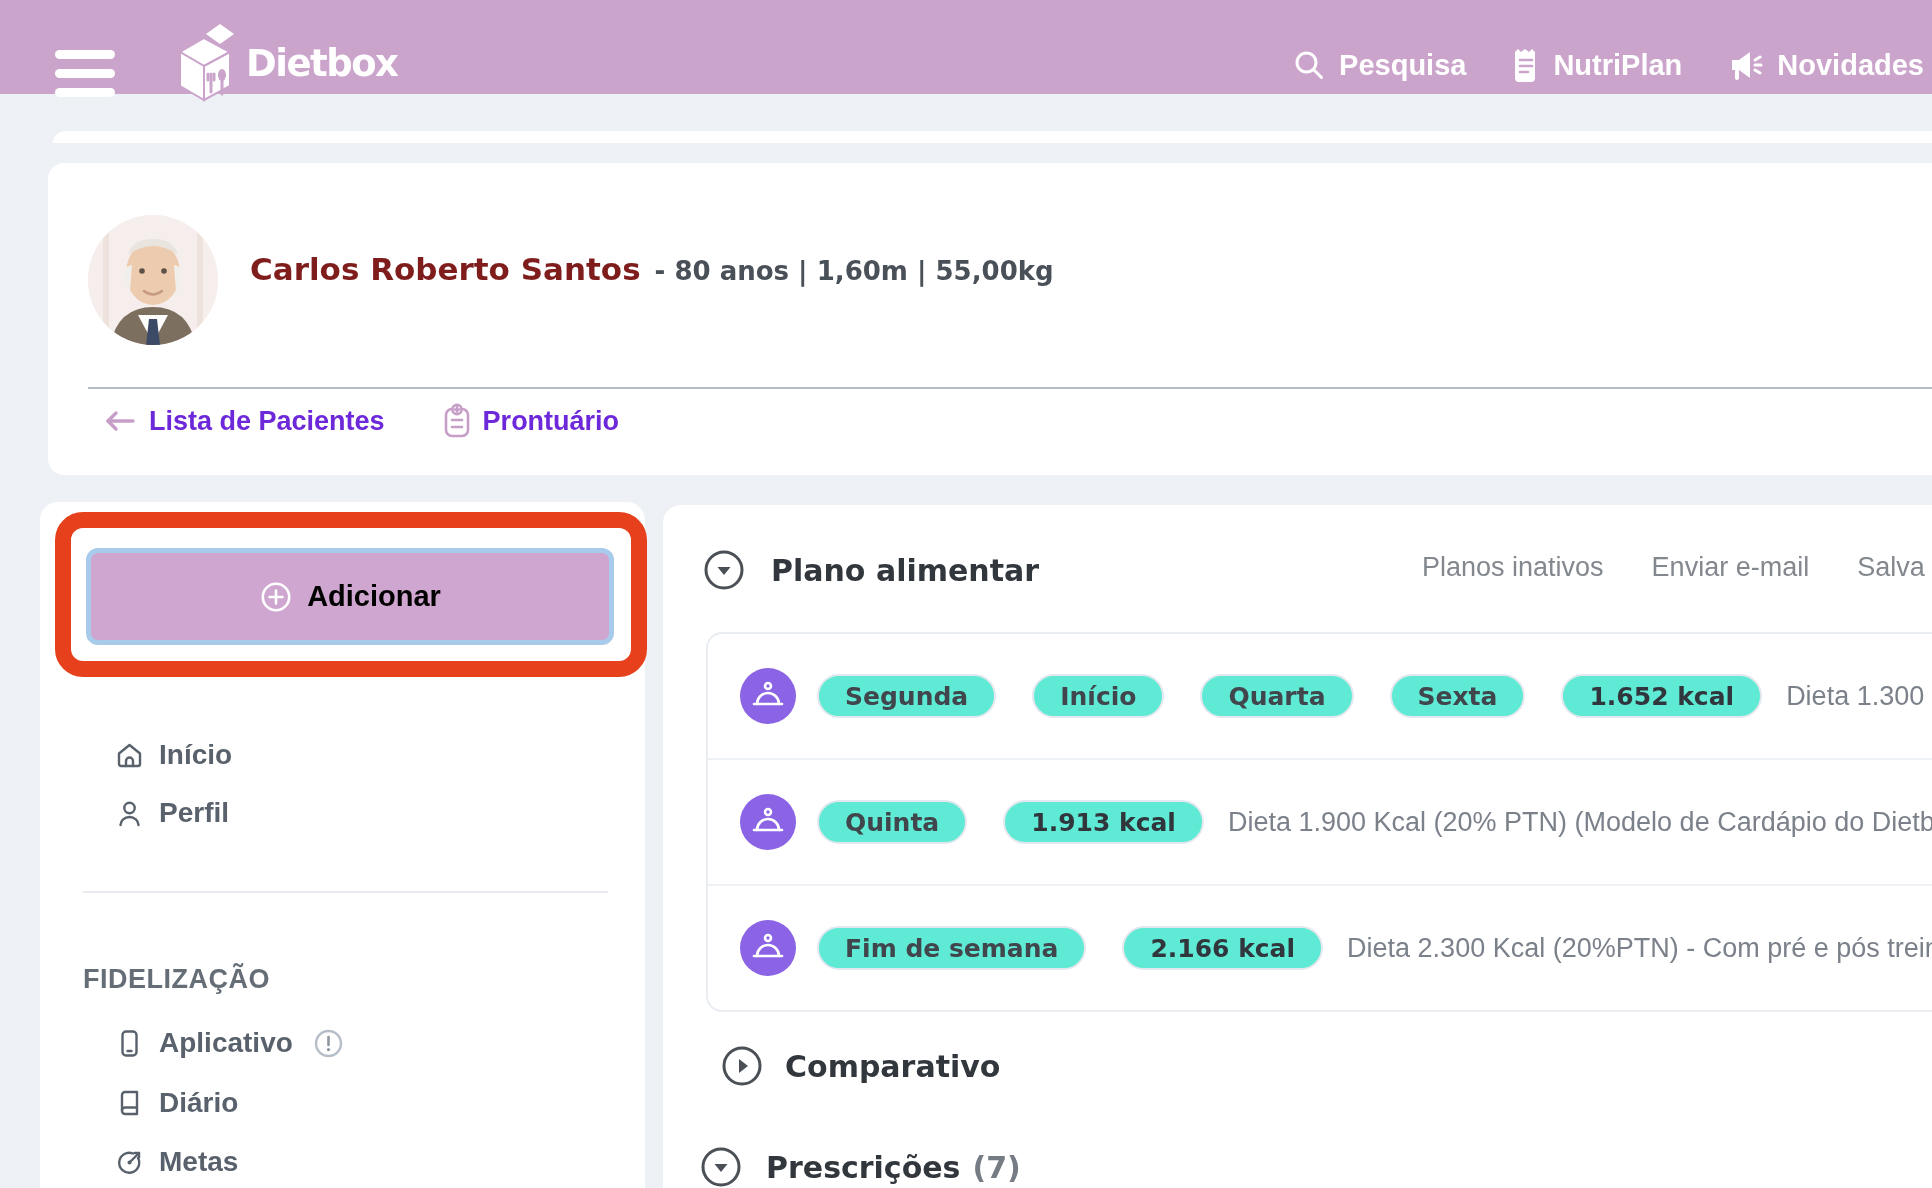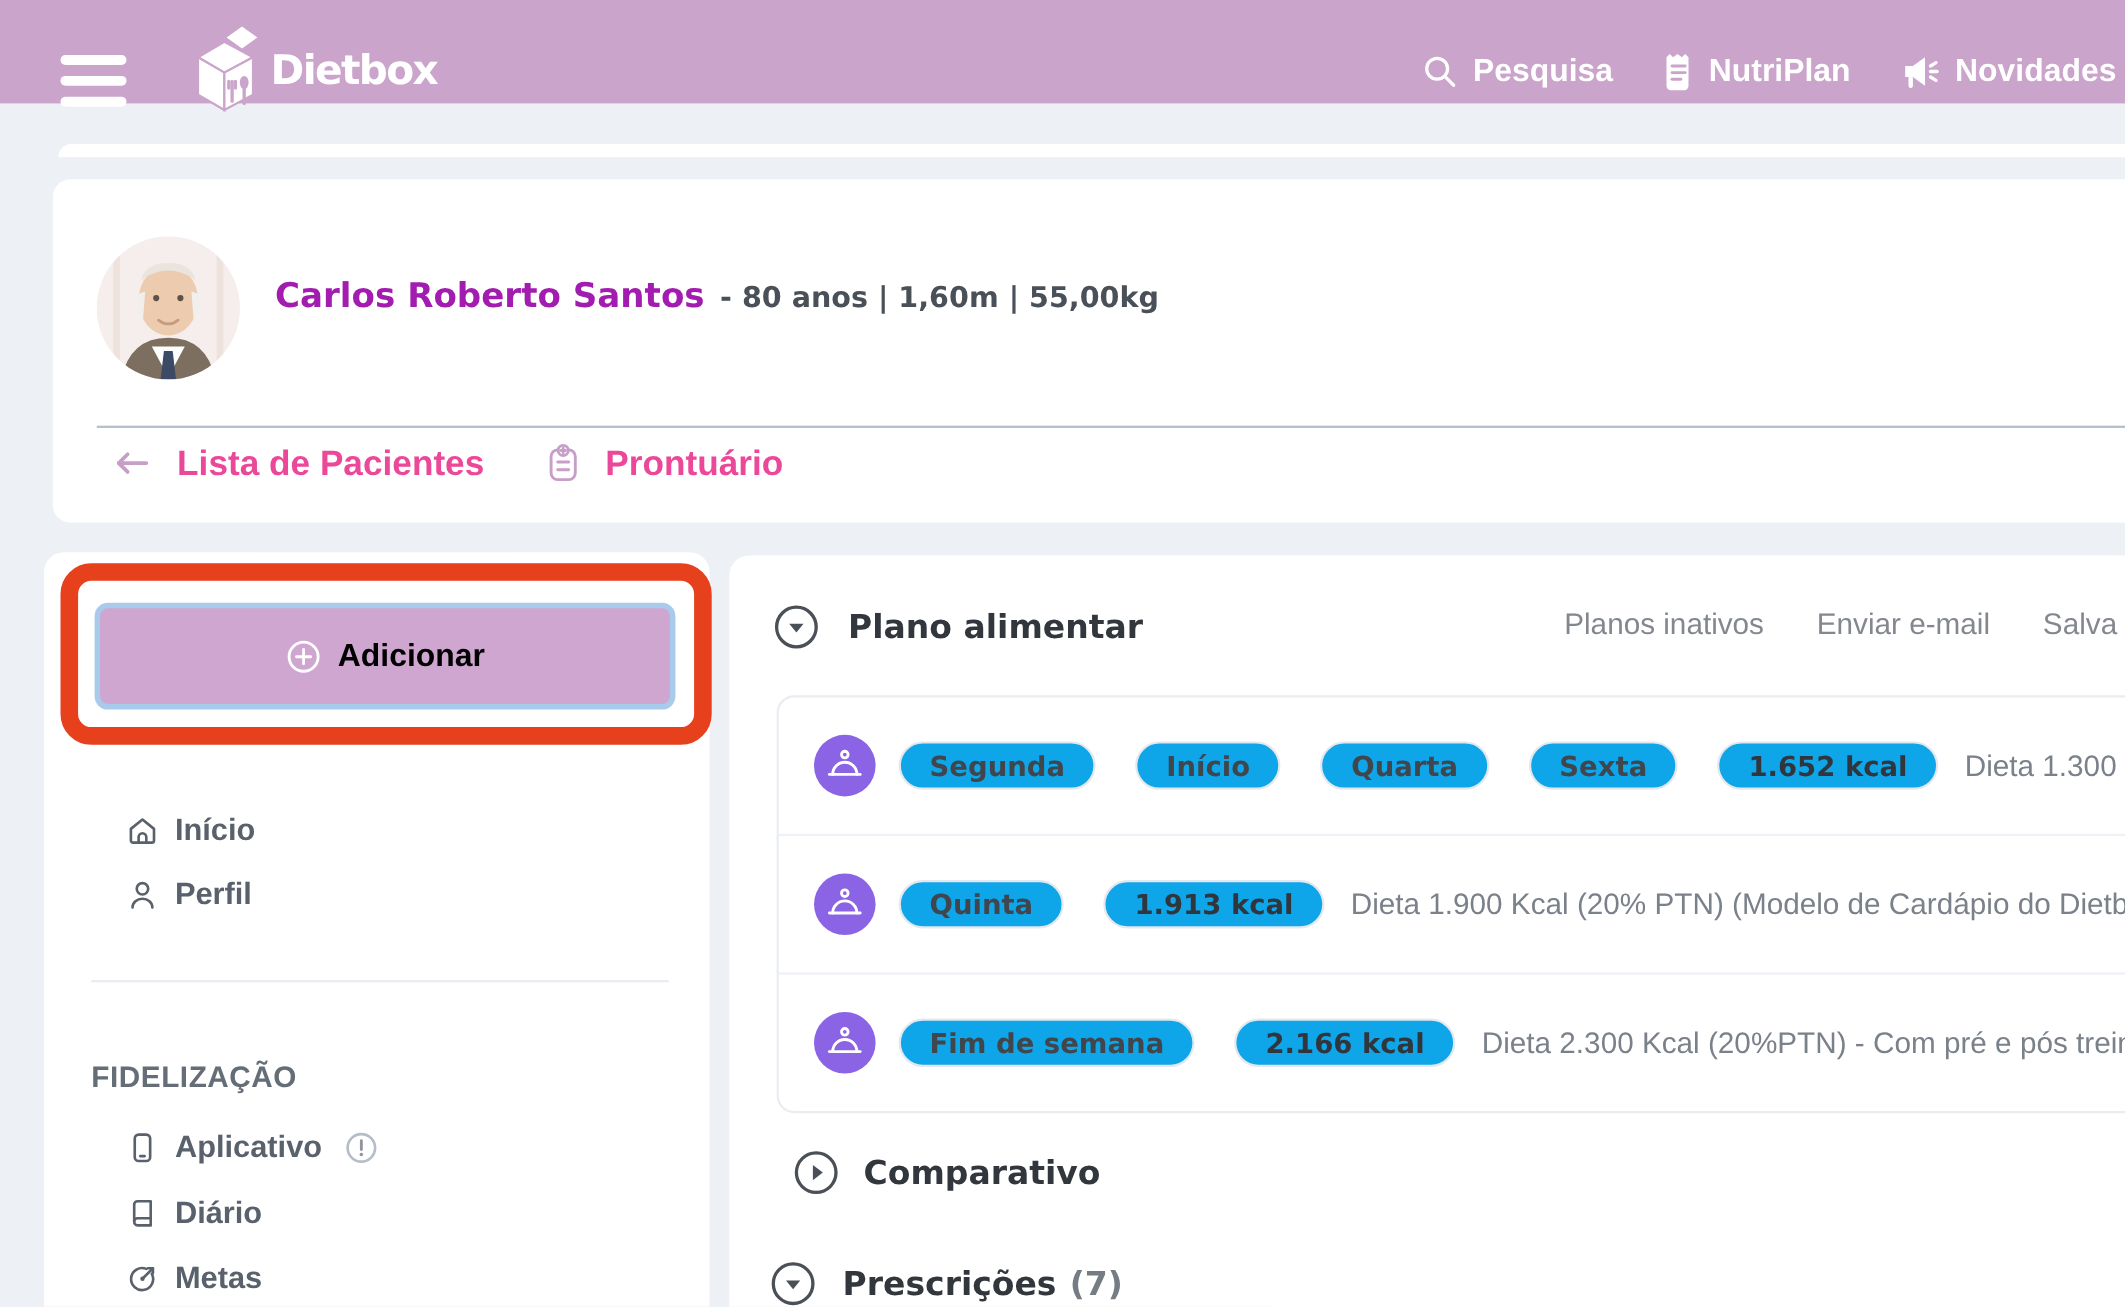--- a/index.html
+++ b/index.html
@@ -19,25 +19,25 @@
   .header-nav{position:absolute;right:8px;top:0;height:130px;display:flex;align-items:center;gap:46px;}
   .nav-item{display:flex;align-items:center;gap:13px;color:#fff;font-size:29px;font-weight:600;cursor:pointer;}
 
   
   .top-strip{position:absolute;left:53px;top:131px;width:1900px;height:12px;background:#fff;border-radius:12px 12px 0 0;}
 
   
   .patient-card{position:absolute;left:48px;top:163px;width:1920px;height:312px;background:#fff;border-radius:16px;}
   .avatar{position:absolute;left:40px;top:52px;width:130px;height:130px;border-radius:50%;overflow:hidden;background:#f5eeec;}
   .patient-line{position:absolute;left:202px;top:88px;display:flex;align-items:baseline;gap:14px;white-space:nowrap;}
-  .patient-name{font-family:"DejaVu Sans","Liberation Sans",sans-serif;font-weight:700;font-size:31px;color:#a21caf;}
+  .patient-name{font-family:"DejaVu Sans","Liberation Sans",sans-serif;font-weight:700;font-size:31px;color:#7f1d1d;}
   .patient-meta{font-family:"DejaVu Sans","Liberation Sans",sans-serif;font-weight:700;font-size:26px;color:#4a5058;}
   .patient-divider{position:absolute;left:40px;top:224px;width:1880px;height:2px;background:#b3bdc7;}
   .links-row{position:absolute;left:55px;top:238px;height:40px;display:flex;align-items:center;gap:58px;}
-  .plink{display:flex;align-items:center;gap:24px;font-weight:700;font-size:32px;color:#ec4899;cursor:pointer;}
+  .plink{display:flex;align-items:center;gap:12px;font-weight:700;font-size:27px;color:#6d28d9;cursor:pointer;}
 
   
   .sidebar-card{position:absolute;left:40px;top:502px;width:605px;height:686px;background:#fff;border-radius:18px 18px 0 0;}
   .add-button{position:absolute;left:86px;top:548px;width:528px;height:97px;box-sizing:border-box;
     background:#cfa6cf;border:5px solid #a8cbec;border-radius:12px;
     display:flex;align-items:center;justify-content:center;gap:14px;cursor:pointer;}
   .add-button .lbl{color:#000000;font-family:Liberation Sans, sans-serif;font-weight:700;font-size:29px;}
   .red-frame{position:absolute;left:55px;top:512px;width:592px;height:165px;box-sizing:border-box;
     border:16px solid #e6401c;border-radius:28px;pointer-events:none;}
   .side-item{position:absolute;display:flex;align-items:center;gap:14px;height:44px;
@@ -53,21 +53,21 @@
   .head-links{position:absolute;left:1422px;top:552px;display:flex;gap:48px;font-size:27px;font-weight:500;color:#83878e;white-space:nowrap;}
   .head-links span{cursor:pointer;}
 
   .plan-card{position:absolute;left:706px;top:632px;width:1280px;height:380px;box-sizing:border-box;
     background:#fff;border:2px solid #e9edf2;border-radius:16px;display:flex;flex-direction:column;}
   .plan-row{flex:1;display:flex;align-items:center;padding-left:32px;white-space:nowrap;cursor:pointer;}
   .plan-row + .plan-row{border-top:2px solid #eef1f5;}
   .meal-circle{width:56px;height:56px;border-radius:50%;background:#8b64e6;display:flex;align-items:center;justify-content:center;flex:0 0 56px;margin-right:21px;}
   .pill-list{display:flex;align-items:center;gap:36px;}
   .pill{height:44px;display:flex;align-items:center;padding:0 26px;border-radius:24px;
-    background:#0ea5e9;border:2px solid #e3e8ef;box-sizing:border-box;
+    background:#5eead4;border:2px solid #e3e8ef;box-sizing:border-box;
     font-family:"DejaVu Sans","Liberation Sans",sans-serif;font-weight:600;font-size:25px;color:#41464d;}
   .pill.kcal{font-weight:700;color:#31363d;}
   .plan-desc{margin-left:24px;font-size:27px;color:#7b818a;}
 
   svg{display:block;}
 </style>
 </head>
 <body>
 
 <div class="header">

